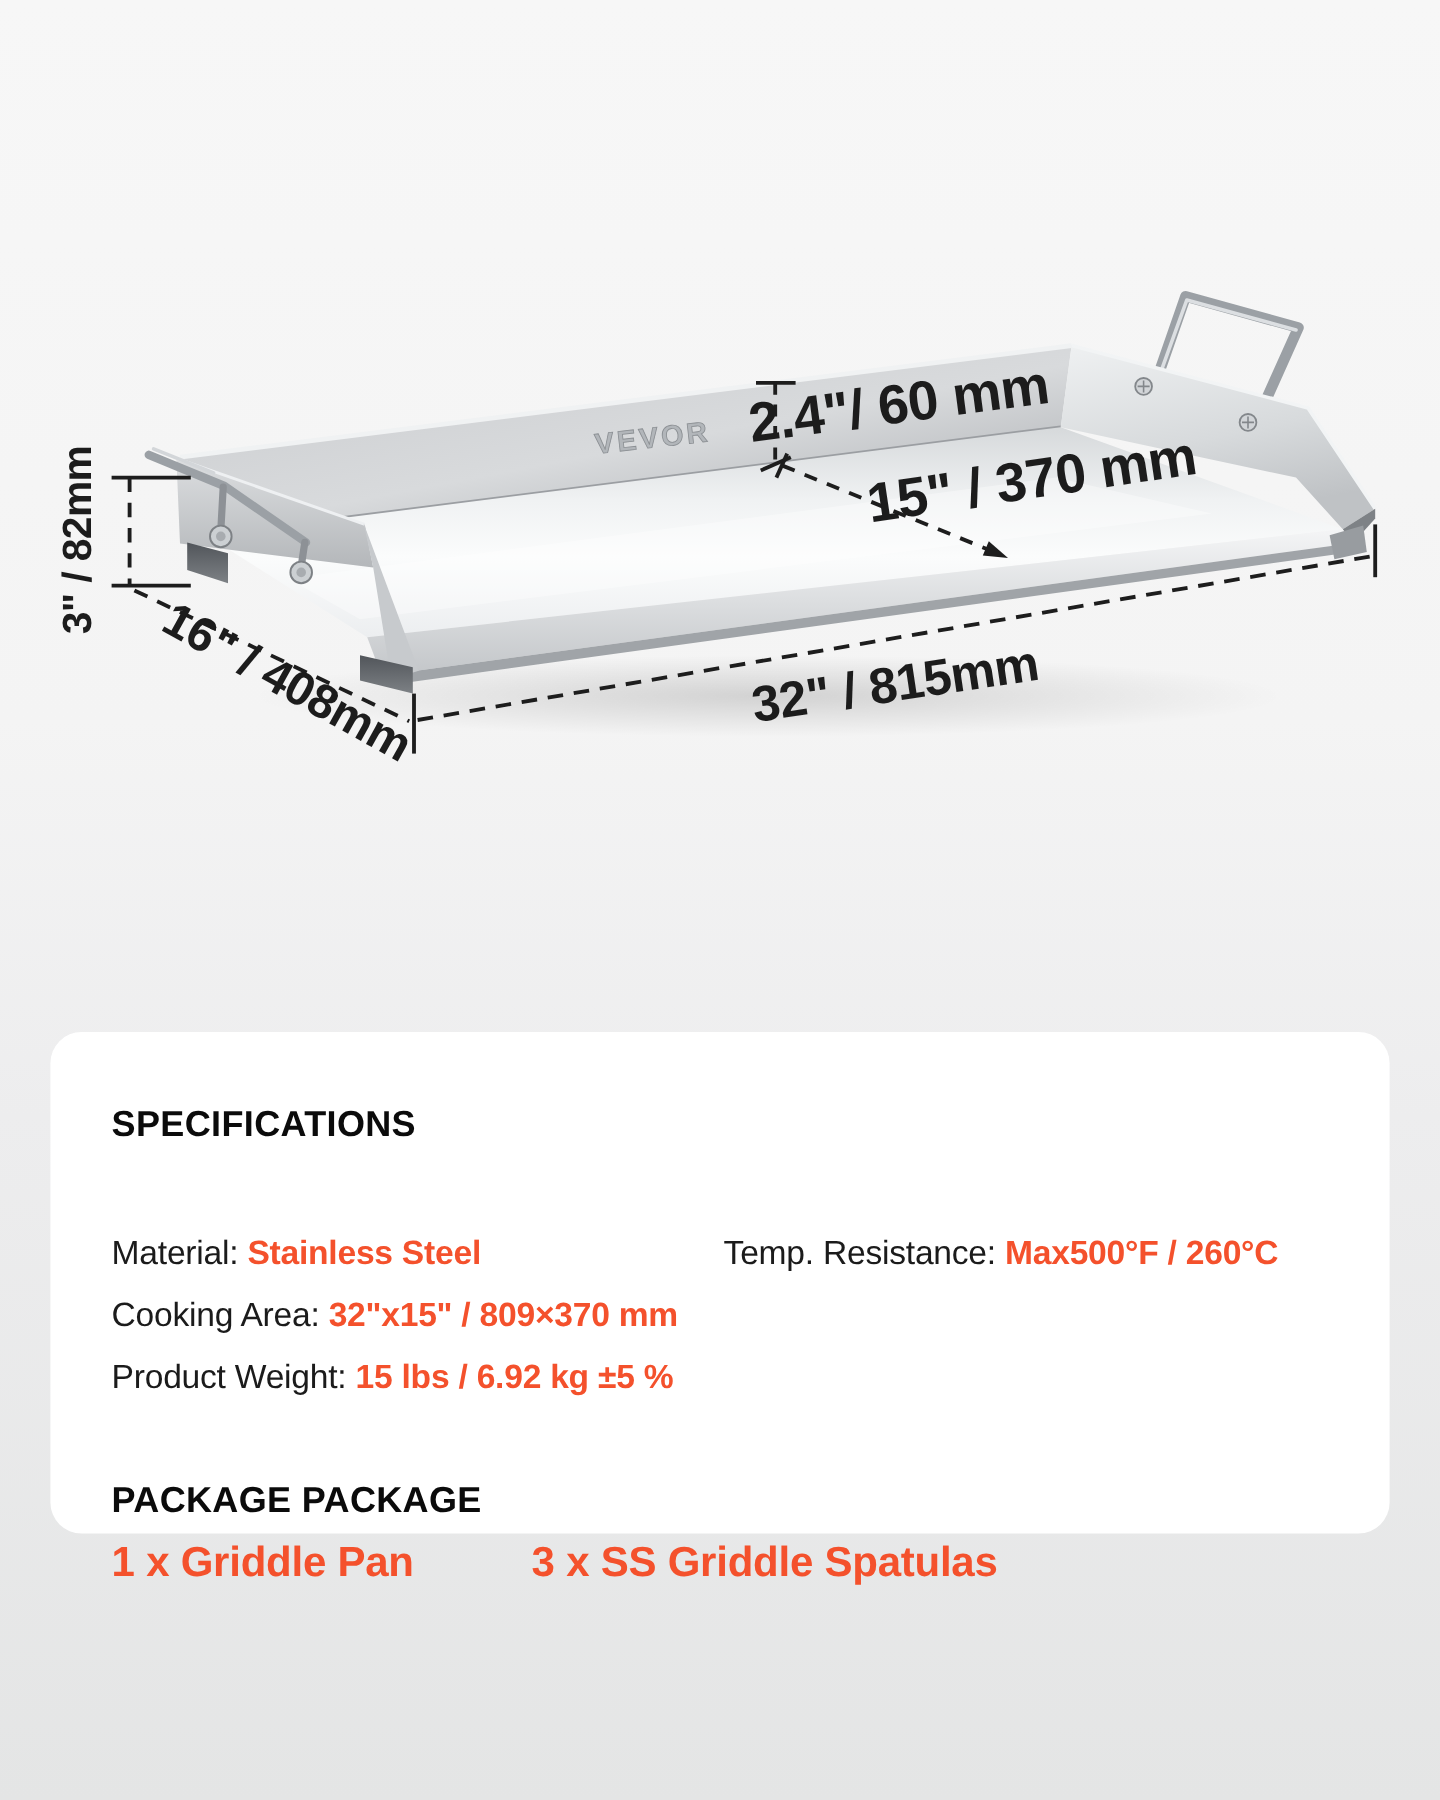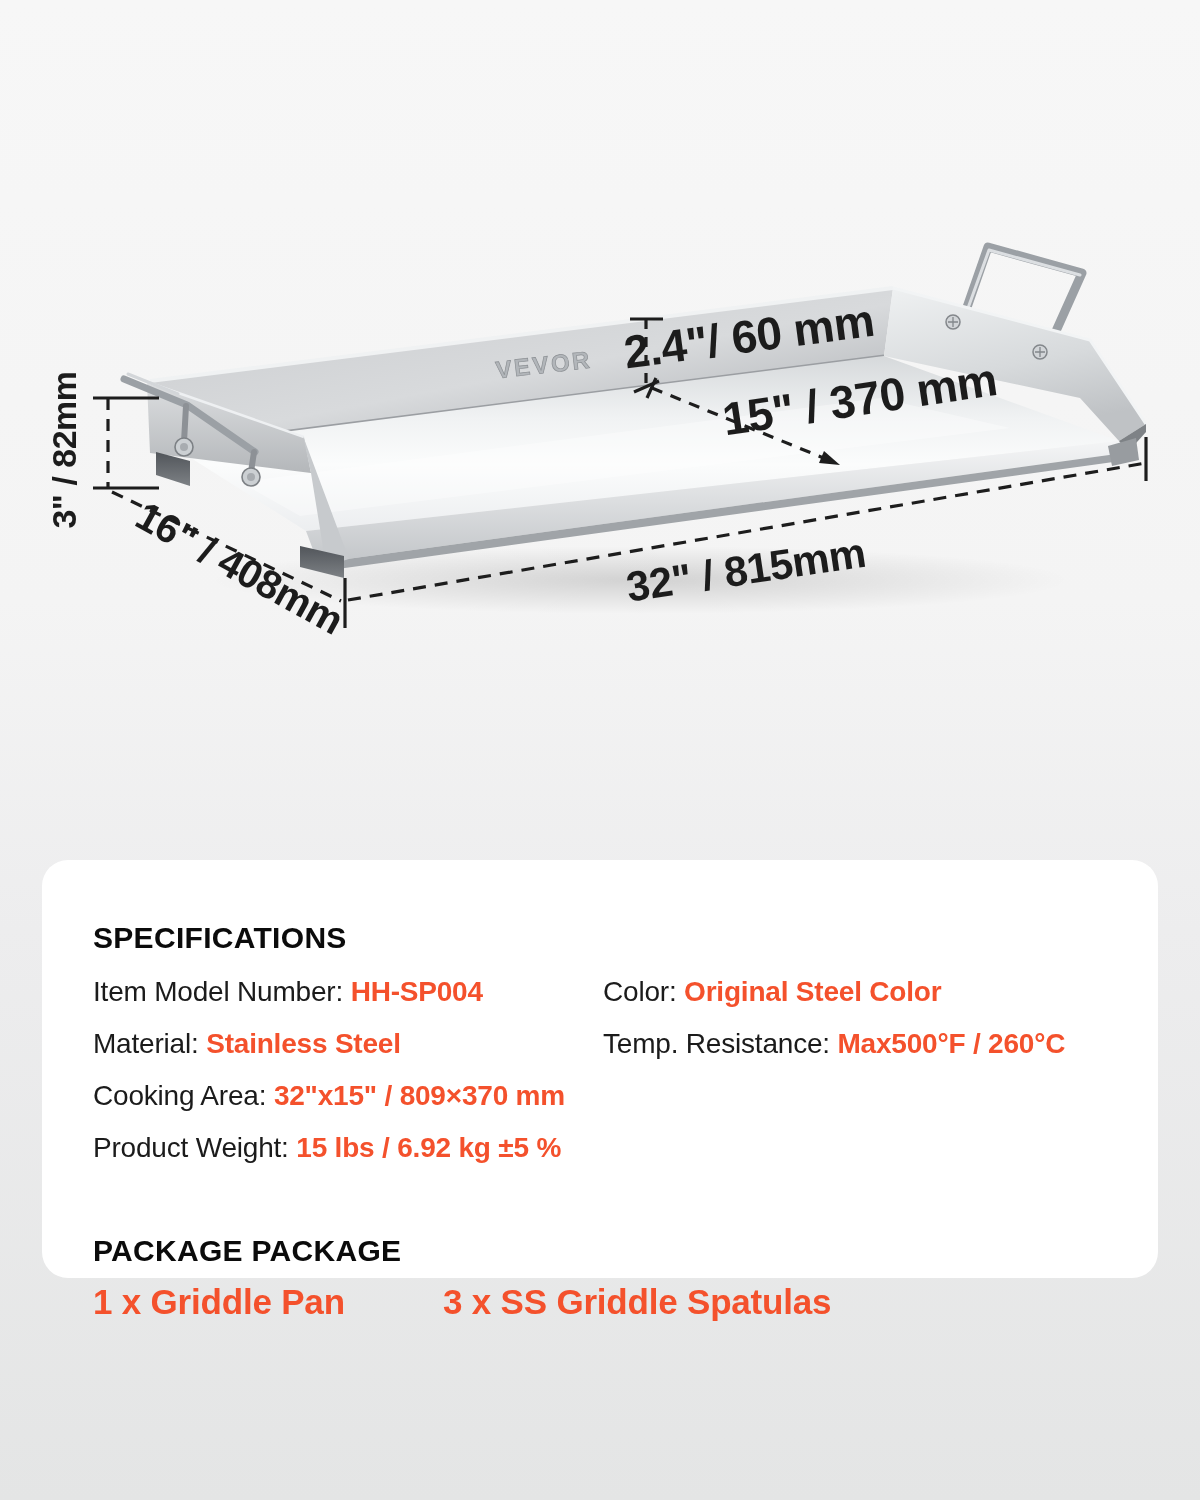--- a/index.html
+++ b/index.html
@@ -138,22 +138,20 @@
   <text class="dim-label" x="748" y="584" font-size="42" text-anchor="middle" transform="rotate(-8.5 748 584)">32" / 815mm</text>
   <text class="dim-label" x="751" y="352" font-size="46" text-anchor="middle" transform="rotate(-7.5 751 352)">2.4"/ 60 mm</text>
   <text class="dim-label" x="862" y="415" font-size="46" text-anchor="middle" transform="rotate(-8.5 862 415)">15" / 370 mm</text>
 </svg>
 </div>
 
 <div class="card">
   <div class="abs heading spec-h">SPECIFICATIONS</div>
 
   <div class="abs srow r1">
-    <span class="c1"><span class="lbl">Item Model Number: </span><span class="val">HH-SP004</span></span>
-    <span class="c2"><span class="lbl">Color: </span><span class="val">Original Steel Color</span></span>
   </div>
   <div class="abs srow r2">
     <span class="c1"><span class="lbl">Material: </span><span class="val">Stainless Steel</span></span>
     <span class="c2"><span class="lbl">Temp. Resistance: </span><span class="val">Max500°F / 260°C</span></span>
   </div>
   <div class="abs srow r3">
     <span class="c1"><span class="lbl">Cooking Area: </span><span class="val">32"x15" / 809×370 mm</span></span>
   </div>
   <div class="abs srow r4">
     <span class="c1"><span class="lbl">Product Weight: </span><span class="val">15 lbs / 6.92 kg ±5 %</span></span>

